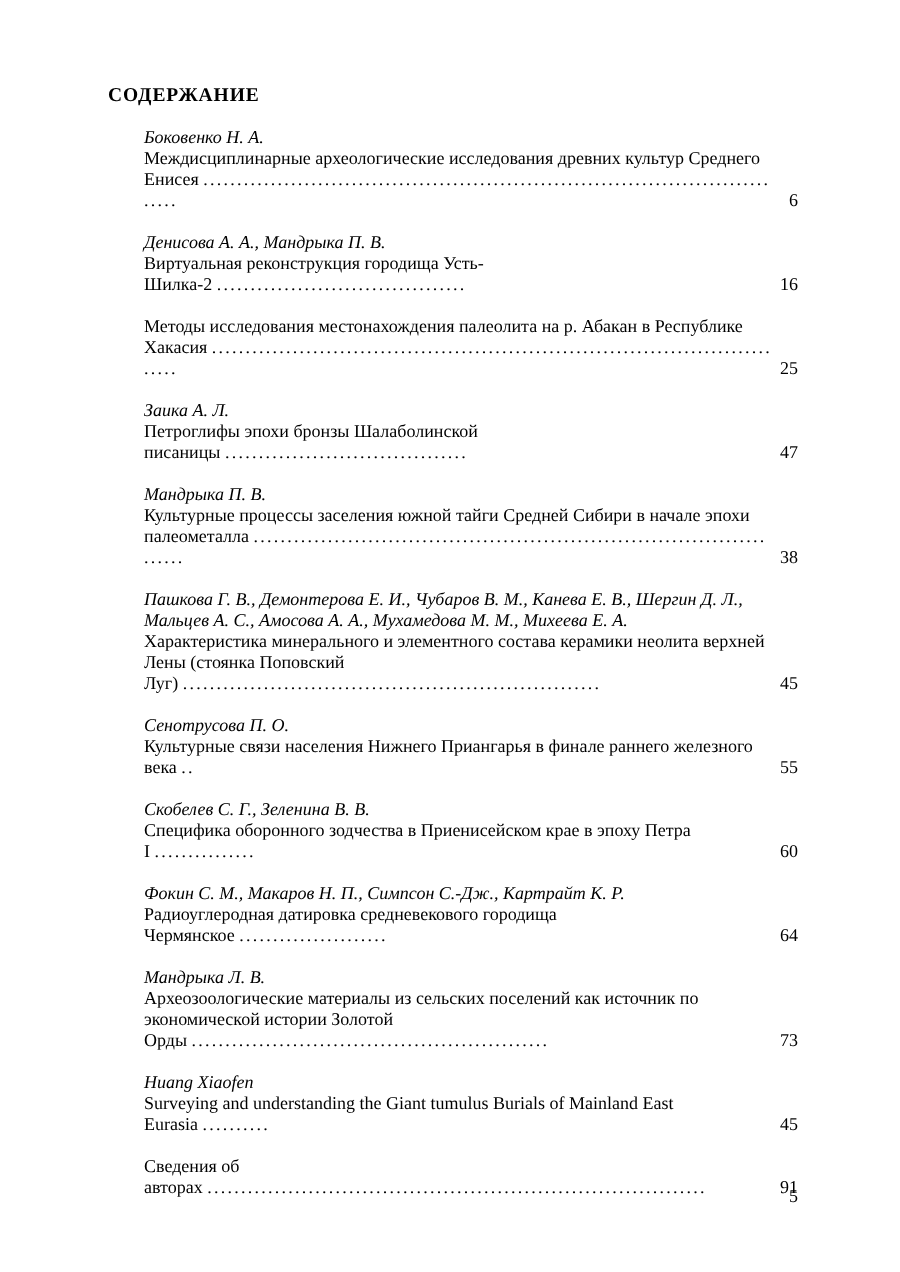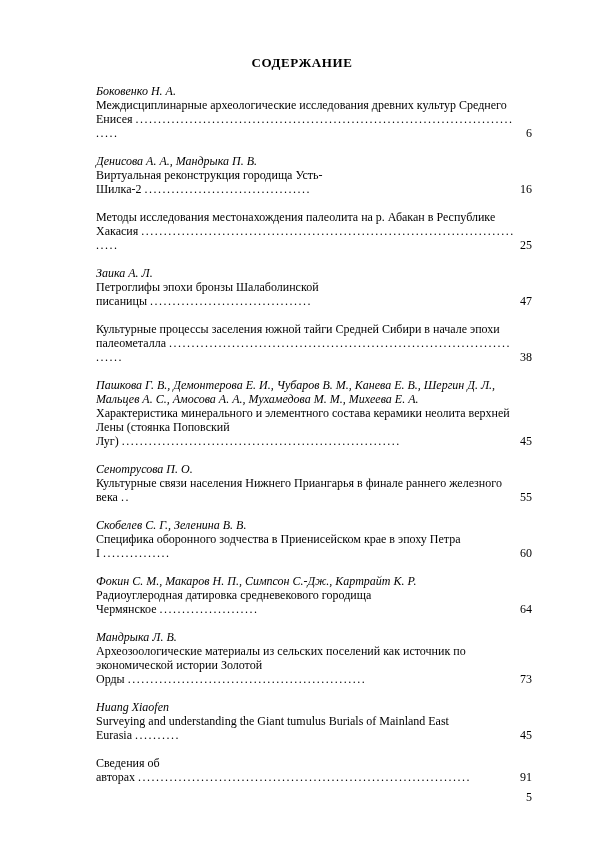--- a/index.html
+++ b/index.html
@@ -15,21 +15,20 @@
     position: relative;
     overflow: hidden;
   }
   .content {
     padding: 56px 68px 0 72px;
   }
   .toc-heading {
     font-size: 13px;
     font-weight: bold;
     letter-spacing: 0.6px;
-    text-align: center;
     margin: 0 0 14px 0;
   }
   .toc-entry { margin-bottom: 14px; margin-left: 24px; }
   .toc-entry p { margin: 0; }
   .authors { font-style: italic; }
   .toc-line {
     position: relative;
     padding-right: 17px;
     overflow-wrap: break-word;
   }
@@ -68,20 +67,21 @@
   <div class="toc-entry">
     <p class="toc-line"><span class="t">Методы исследования местонахождения палеолита на р. Абакан в Республике Хакасия</span><span class="dots">........................................................................................</span><span class="pg">25</span></p>
   </div>
 
   <div class="toc-entry">
     <p class="authors">Заика А. Л.</p>
     <p class="toc-line"><span class="t">Петроглифы эпохи бронзы Шалаболинской писаницы</span><span class="dots">....................................</span><span class="pg">47</span></p>
   </div>
 
   <div class="toc-entry">
+    <p class="authors">Мандрыка П. В.</p>
     <p class="toc-line"><span class="t">Культурные процессы заселения южной тайги Средней Сибири в начале эпохи палеометалла</span><span class="dots">..................................................................................</span><span class="pg">38</span></p>
   </div>
 
   <div class="toc-entry">
     <p class="authors">Пашкова Г. В., Демонтерова Е. И., Чубаров В. М., Канева Е. В., Шергин Д. Л., Мальцев А. С., Амосова А. А., Мухамедова М. М., Михеева Е. А.</p>
     <p class="toc-line"><span class="t">Характеристика минерального и элементного состава керамики неолита верхней Лены (стоянка Поповский Луг)</span><span class="dots">..............................................................</span><span class="pg">45</span></p>
   </div>
 
   <div class="toc-entry">
     <p class="authors">Сенотрусова П. О.</p>

